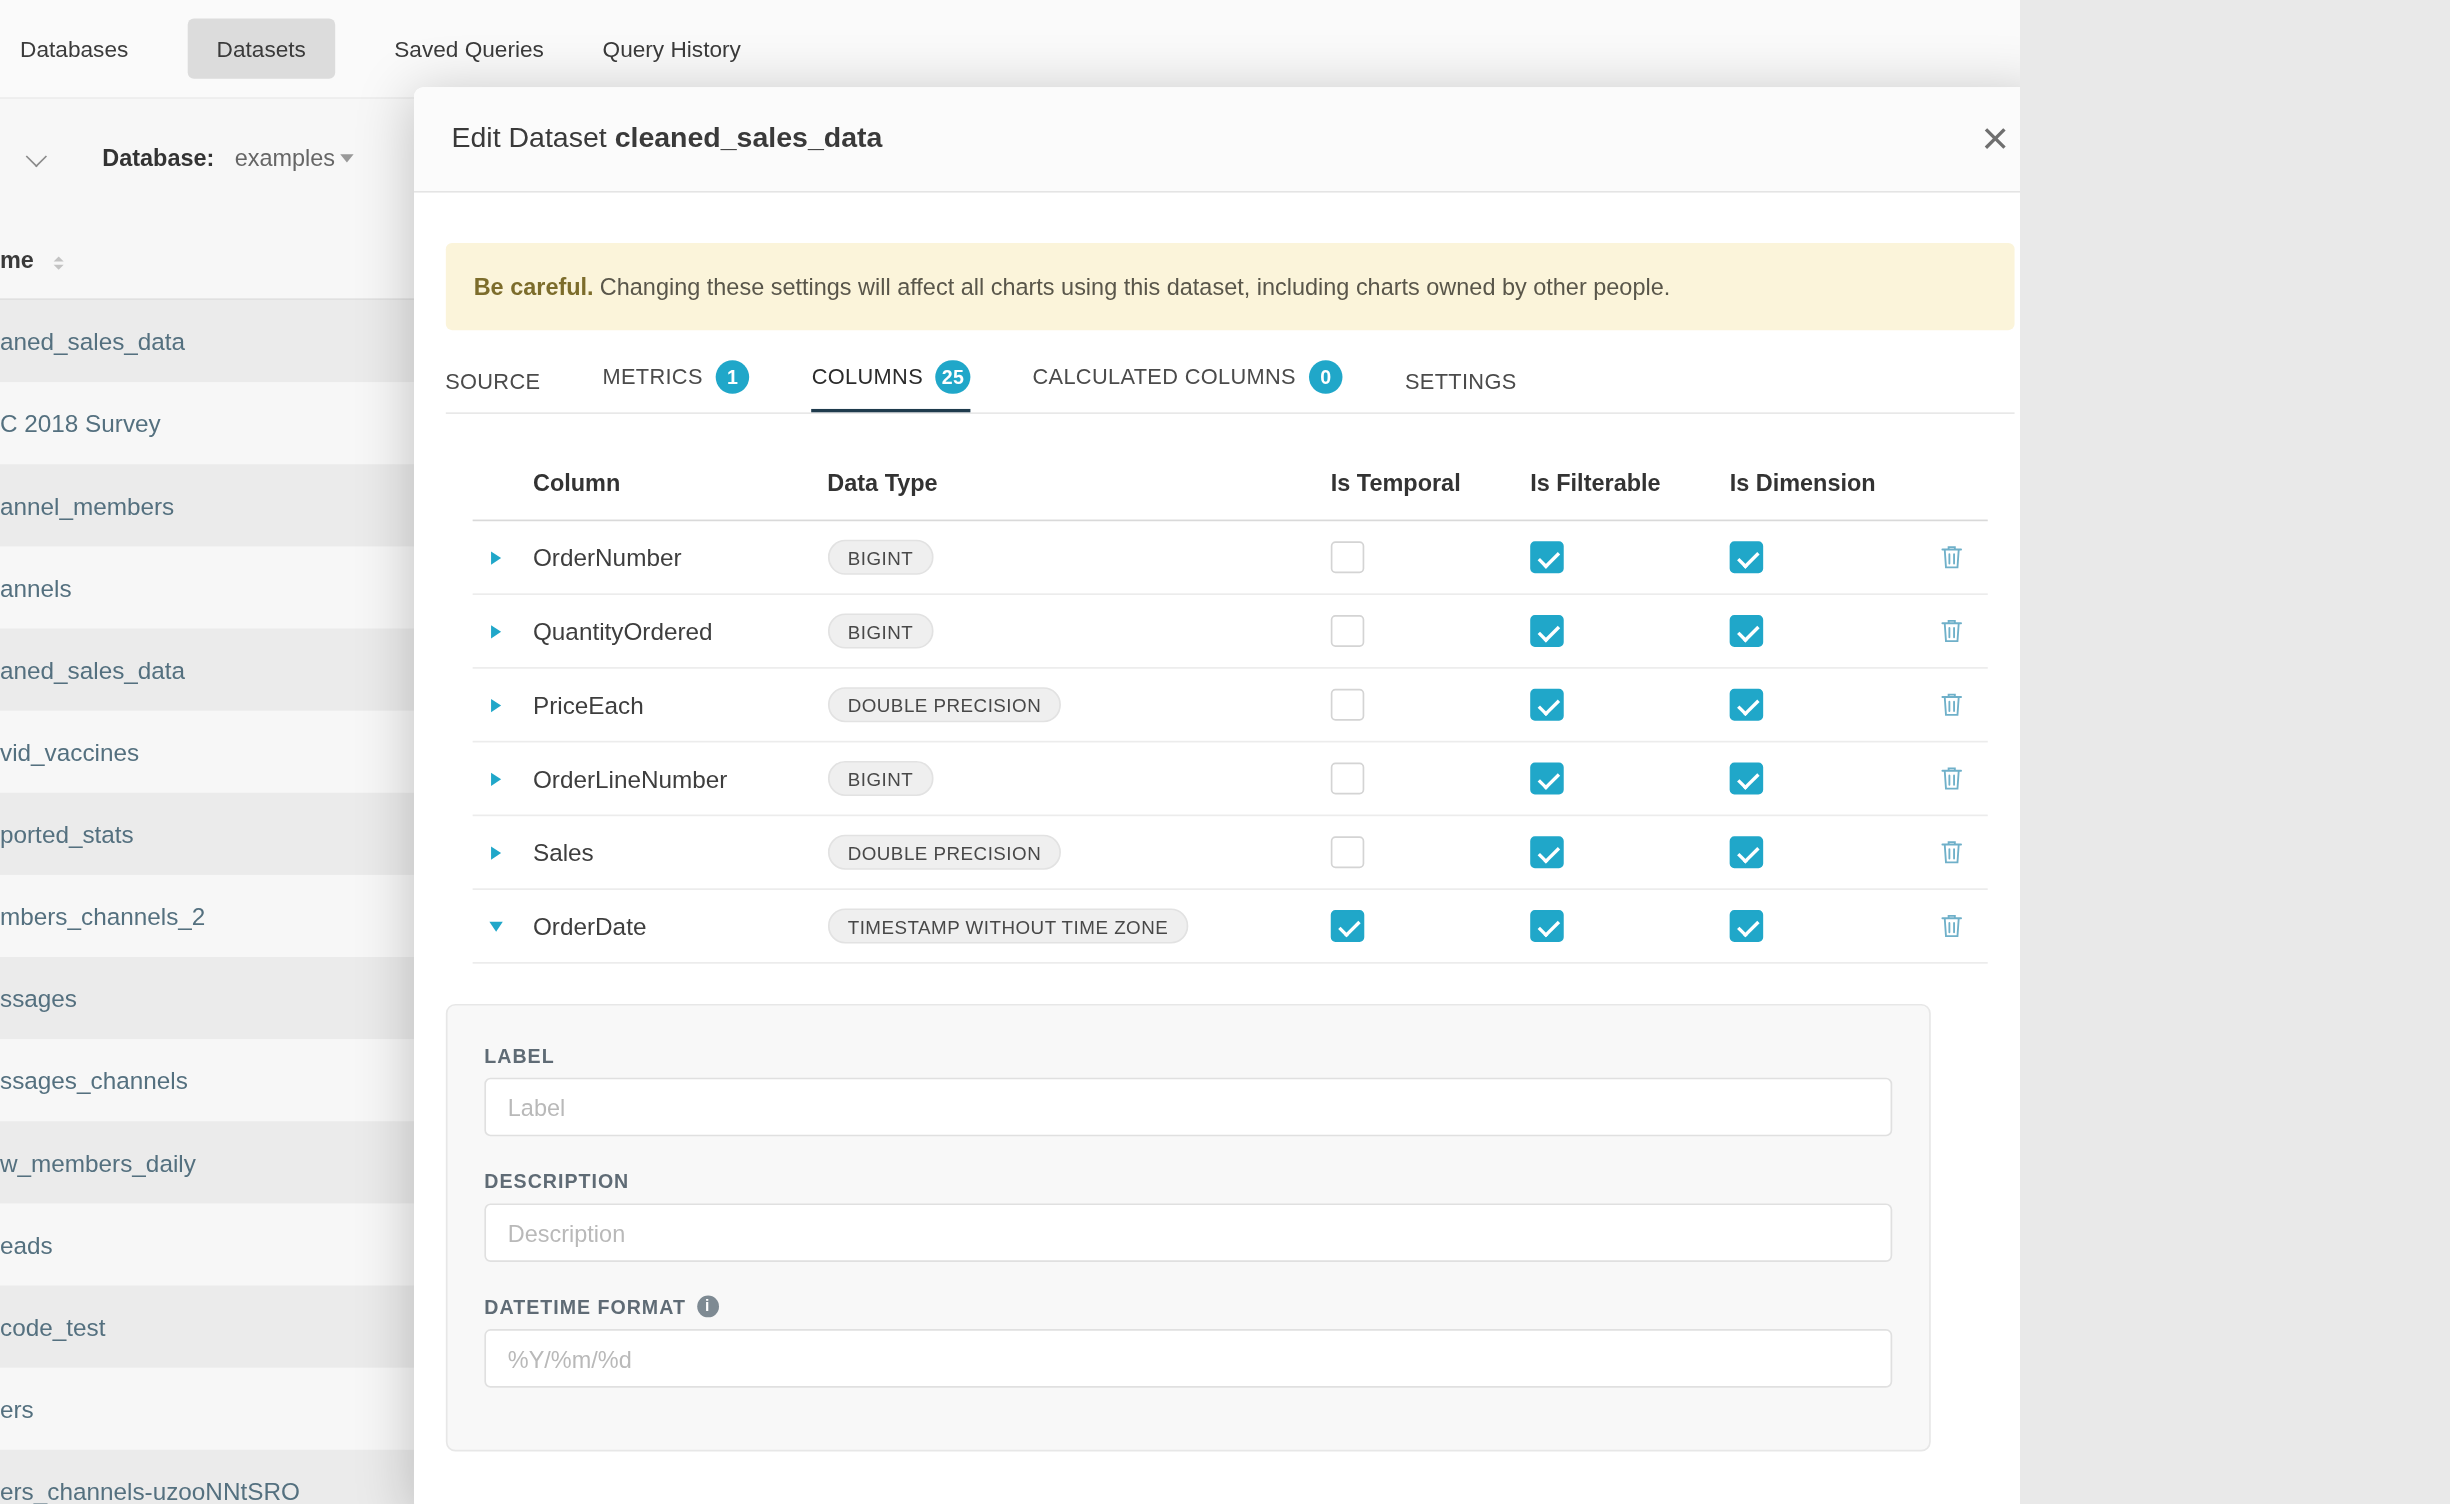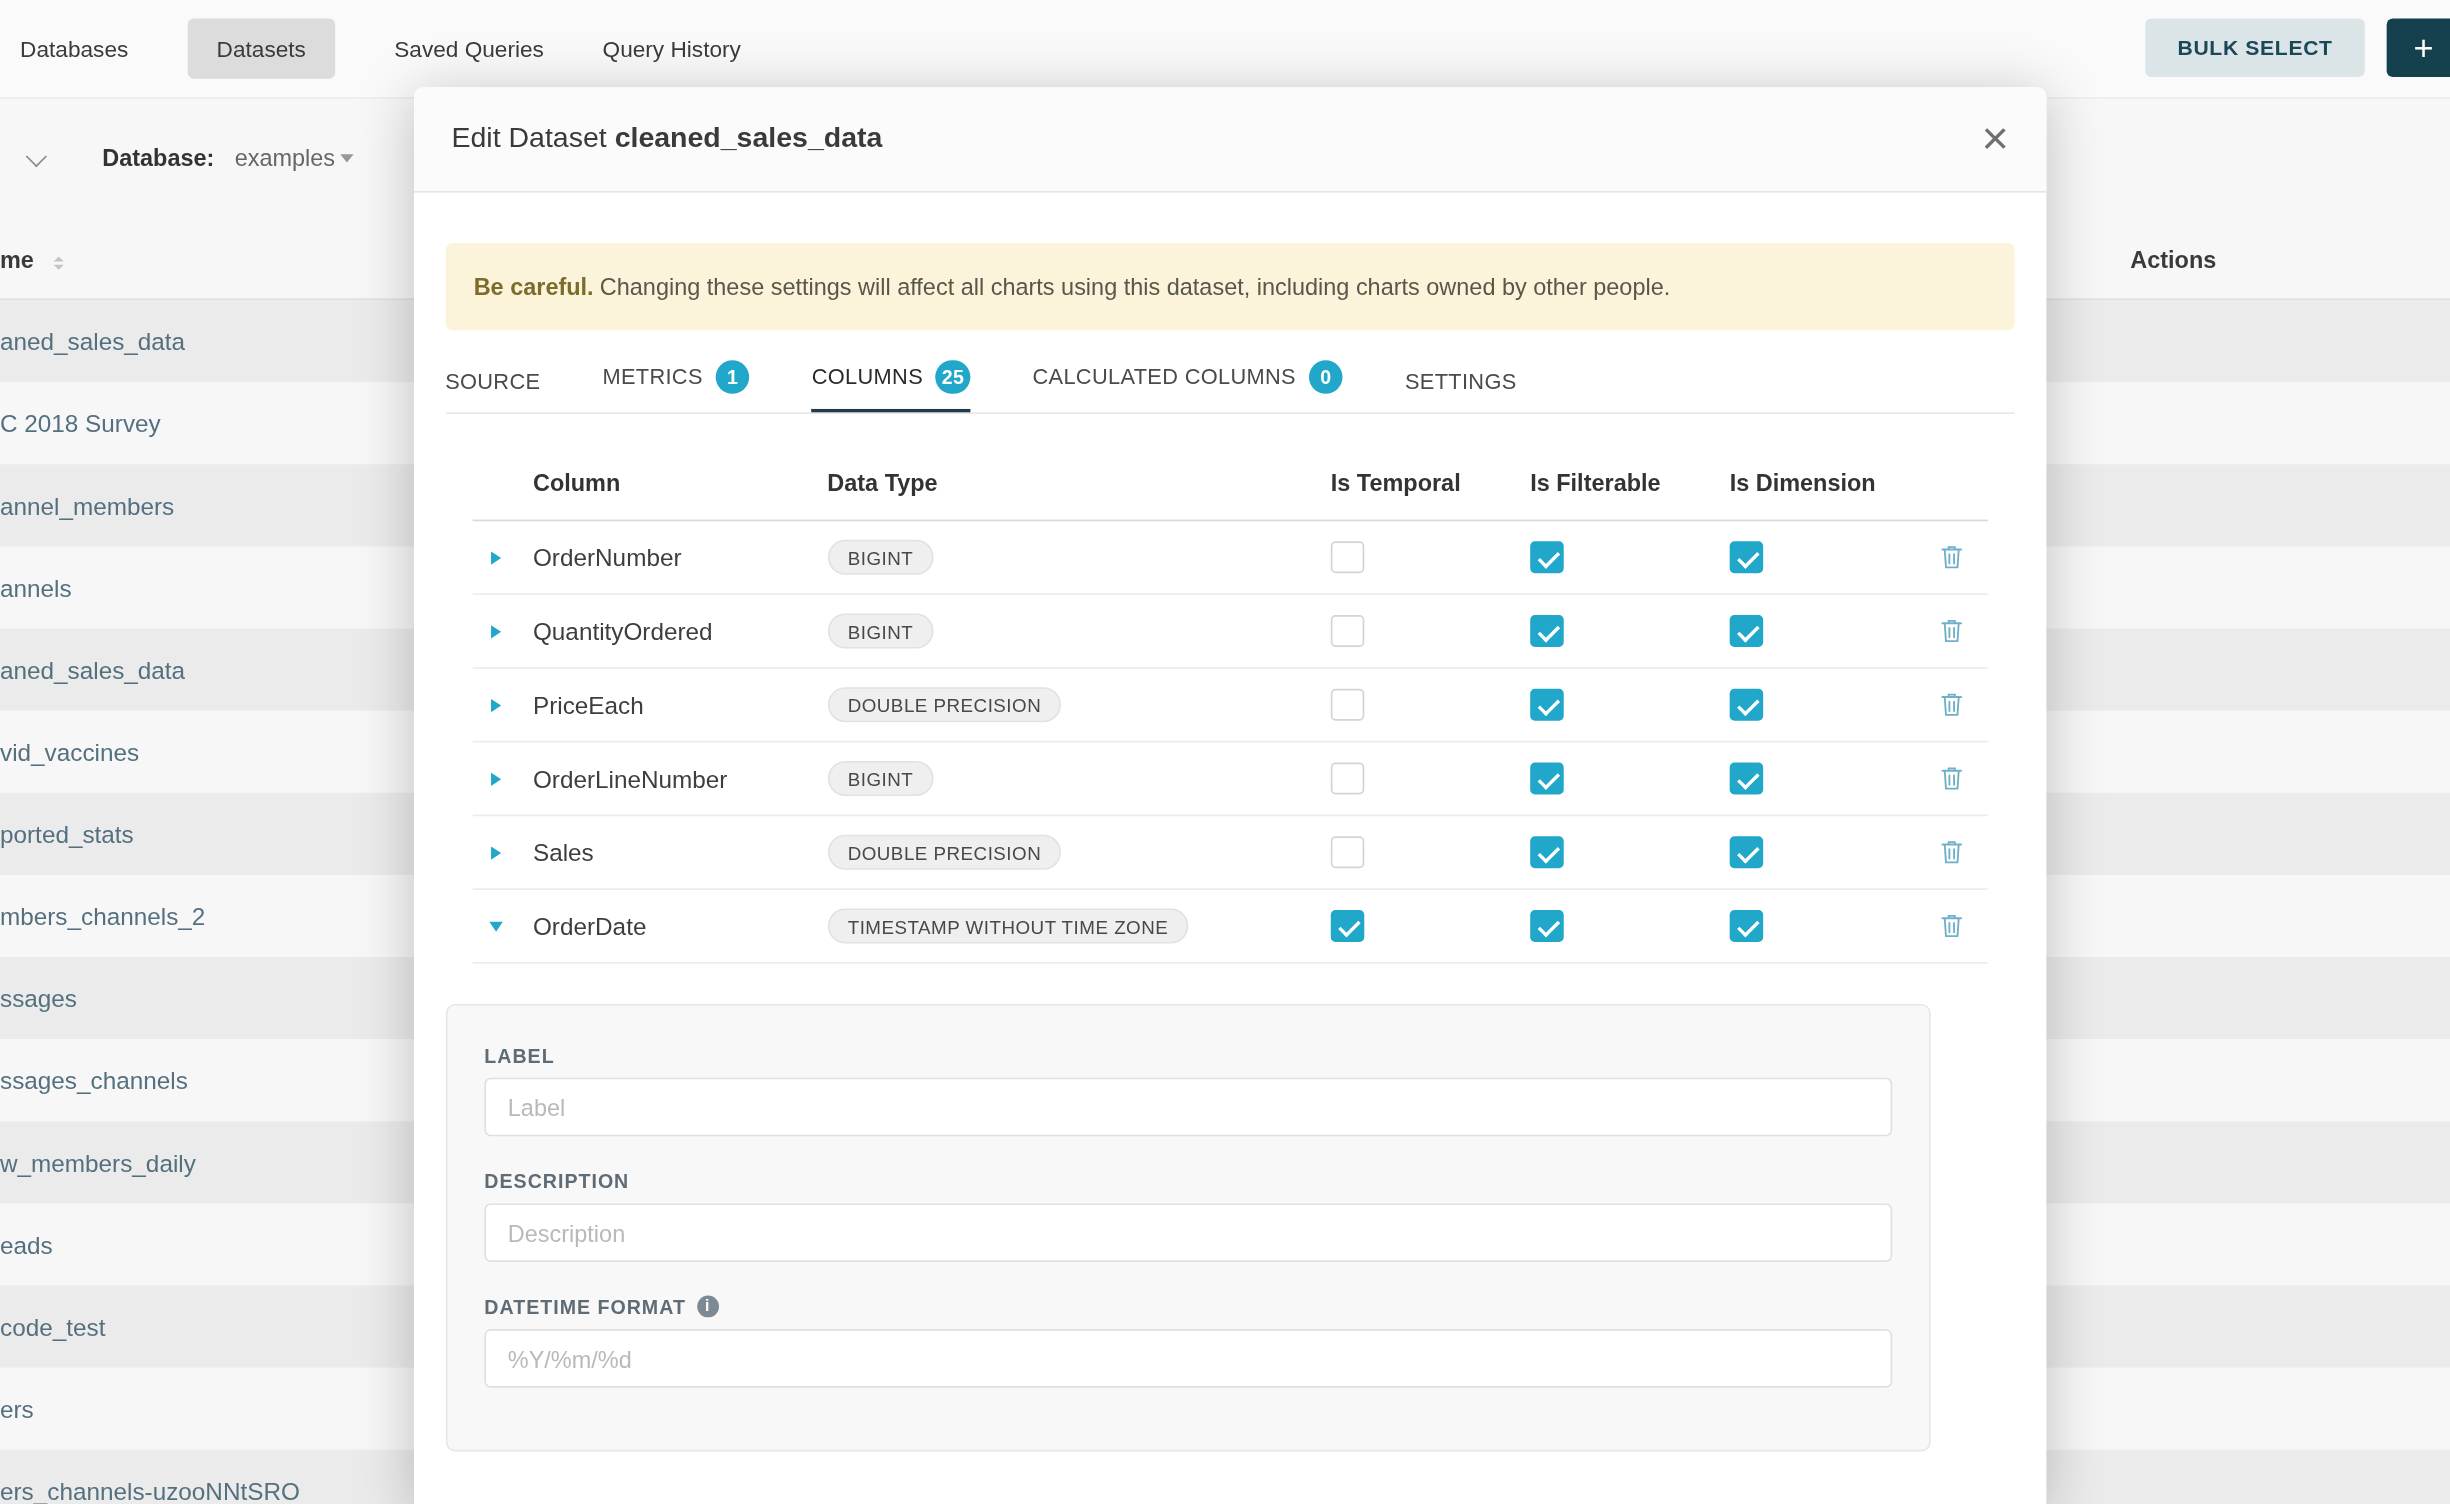--- a/index.html
+++ b/index.html
@@ -1,16 +1,16 @@
 <!DOCTYPE html>
 <html style="--accent: #20a7c9; --underline: #1f3b4d; --warning_bg: #fbf4da; --warning_text: #59564a; --warning_bold: #7c6c2b; --pill_bg: #efefef; --add_btn_bg: #15404d; --bulk_btn_bg: #dbe5e8; --bulk_btn_text: #1b4756;font-size:15px"><head>
 <meta charset="utf-8">
 <style>
   html,body{margin:0;padding:0;background:#e9e9e9;}
-  .viewport{width:2450px;height:1505px;overflow:hidden;position:relative;background:#f7f7f7;}
+  .viewport{width:2020px;height:1505px;overflow:hidden;position:relative;background:#f7f7f7;}
   .scale{width:1462px;height:898px;transform:scale(1.67602);transform-origin:0 0;position:relative;
          font-family:"Liberation Sans",sans-serif;-webkit-font-smoothing:antialiased;}
 
   
   .topnav{position:absolute;top:0;left:0;width:100%;height:58px;background:#fafafa;
           border-bottom:0.9px solid #ececec;z-index:2;}
   .nav-tabs{display:flex;align-items:center;height:100%;padding-left:12px;gap:35px;}
   .nav-tab{font-size:13.5px;color:#3b3b3b;cursor:pointer;padding:10.3px 0;border-radius:3.7px;white-space:nowrap;}
   .nav-tab.active{background:#dcdcdc;padding:10.3px 17.7px;}
   .bulk{position:absolute;right:51px;top:11.2px;width:131px;height:35px;

